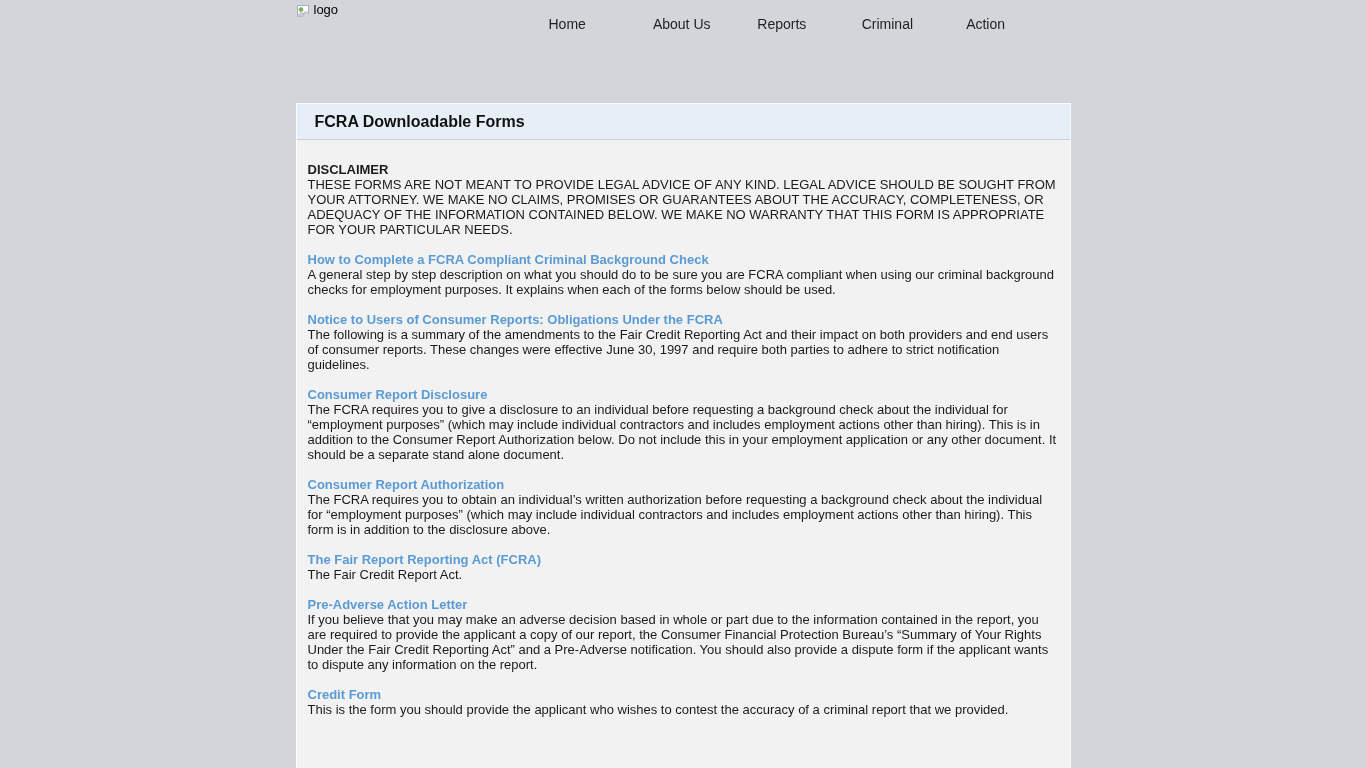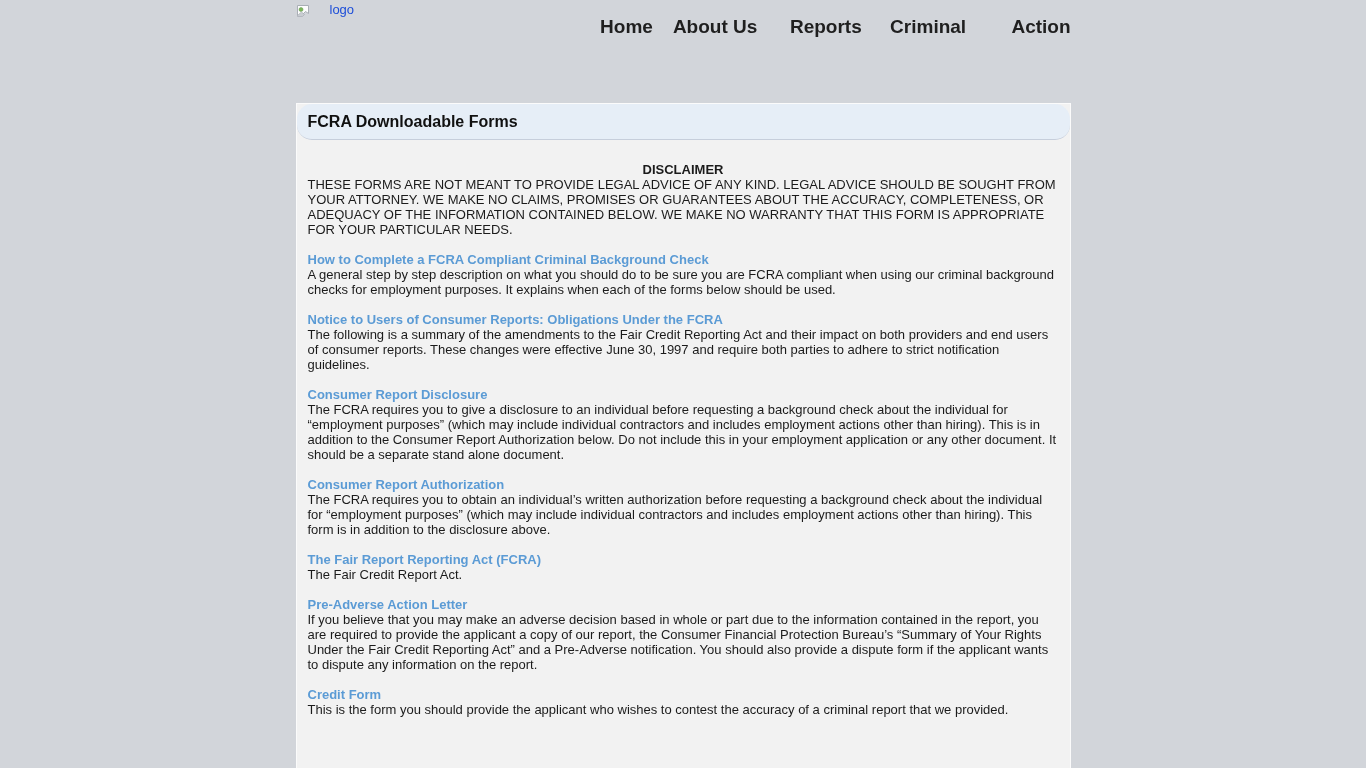--- a/index.html
+++ b/index.html
@@ -25,69 +25,67 @@
   .topbar{
     height:103px;
     position:relative;
   }
   .logo{
     position:absolute;
     left:0;
     top:2px;
     display:flex;
     align-items:flex-start;
-    gap:18px;
+    gap:2px;
     font-size:13px;
-    color:#1d4ed8;
+    color:#000000;
   }
   .logo svg{display:block;margin-top:1px;}
   .main-nav{
     position:absolute;
     top:12px;
     right:0;
     width:522px;
     display:flex;
   }
   .nav-item{
     flex:1 1 0;
-    text-align:right;
-    font-size:19px;
-    font-weight:bold;
+    text-align:left;
+    font-size:14px;
+    font-weight:normal;
     color:#1f1f1f;
     padding:4px 0;
     cursor:pointer;
     white-space:nowrap;
   }
   
   .panel{
     background:var(--panel-bg);
     border:1px solid #fbfbfb;
     min-height:680px;
   }
   .panel-header{
     background:var(--header-bg);
     border-bottom:1px solid #c6cedb;
-    padding:9px 11px 8px 11px;
+    padding:9px 11px 8px 18px;
     font-size:16px;
     font-weight:bold;
     color:#111;
-    border-radius:15px;
   }
   .panel-body{
     padding:7px 11px 20px 11px;
     font-size:13px;
     line-height:15px;
     color:var(--text);
   }
   .section{
     margin:15px 0;
   }
   .section-heading{
     font-weight:bold;
-    text-align:center;
   }
   .form-link{
     font-weight:bold;
     color:var(--link);
     text-decoration:none;
     cursor:pointer;
     display:inline;
     text-align:right;
   }
 </style>

